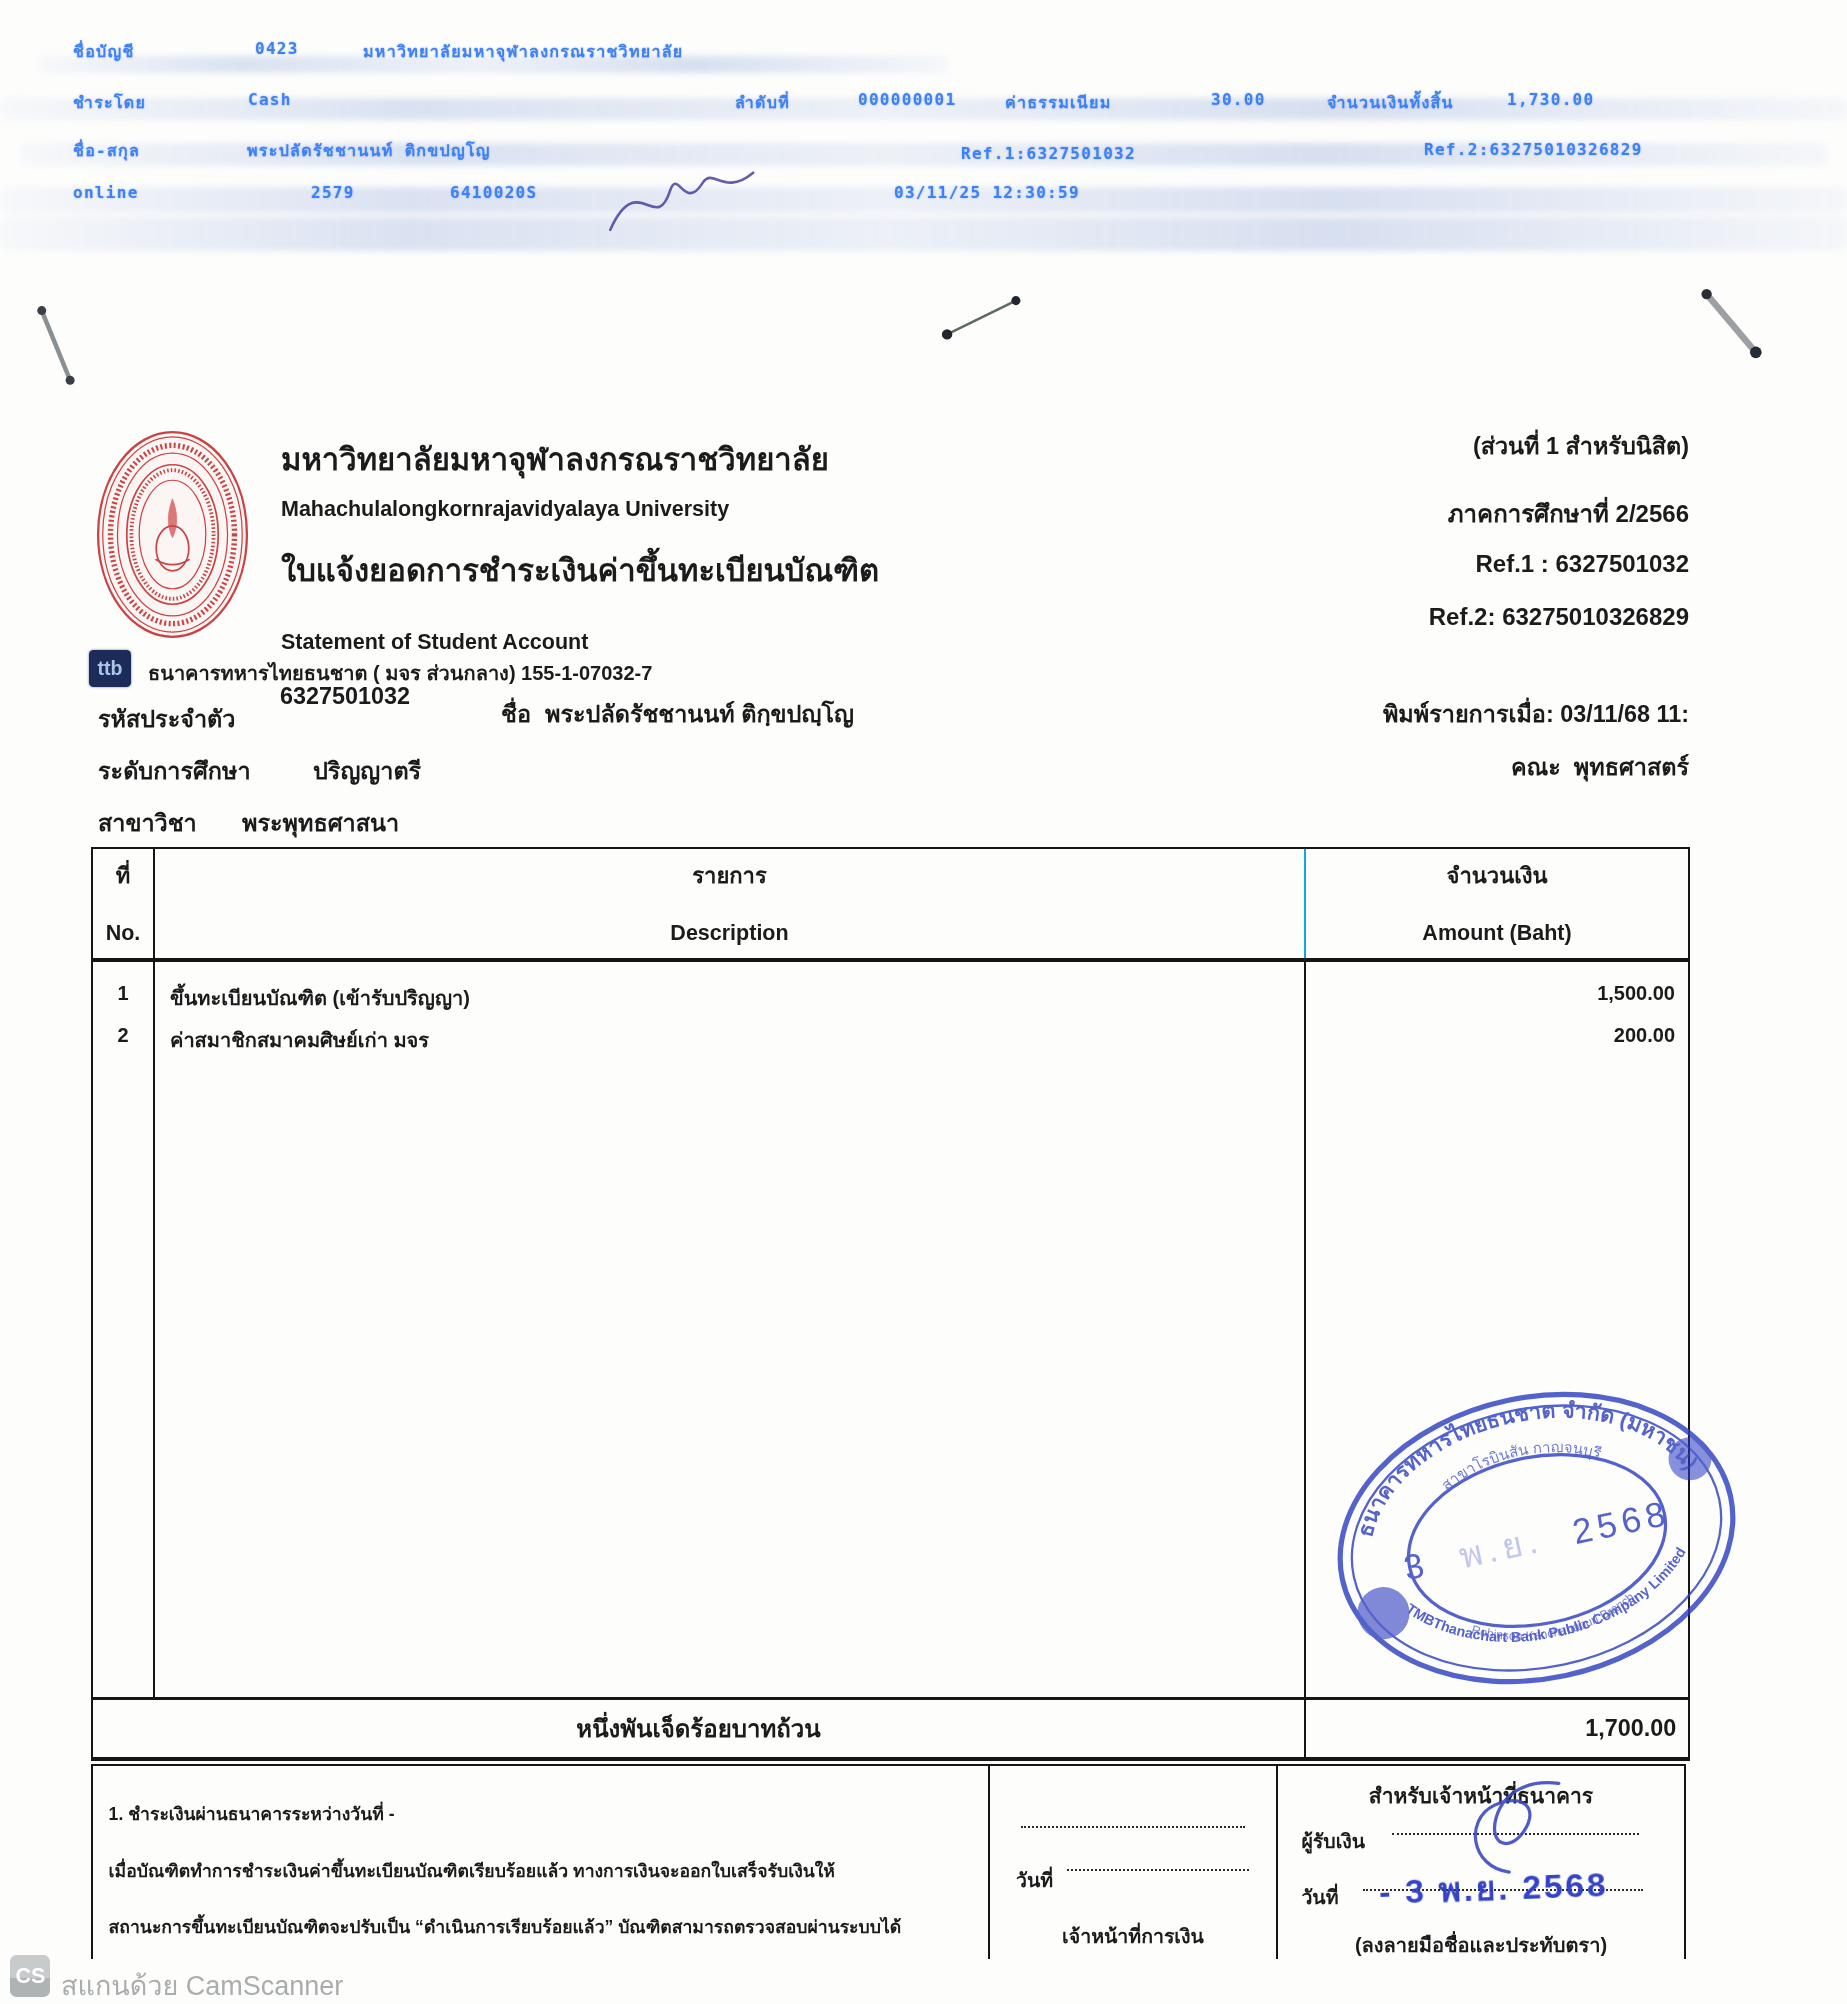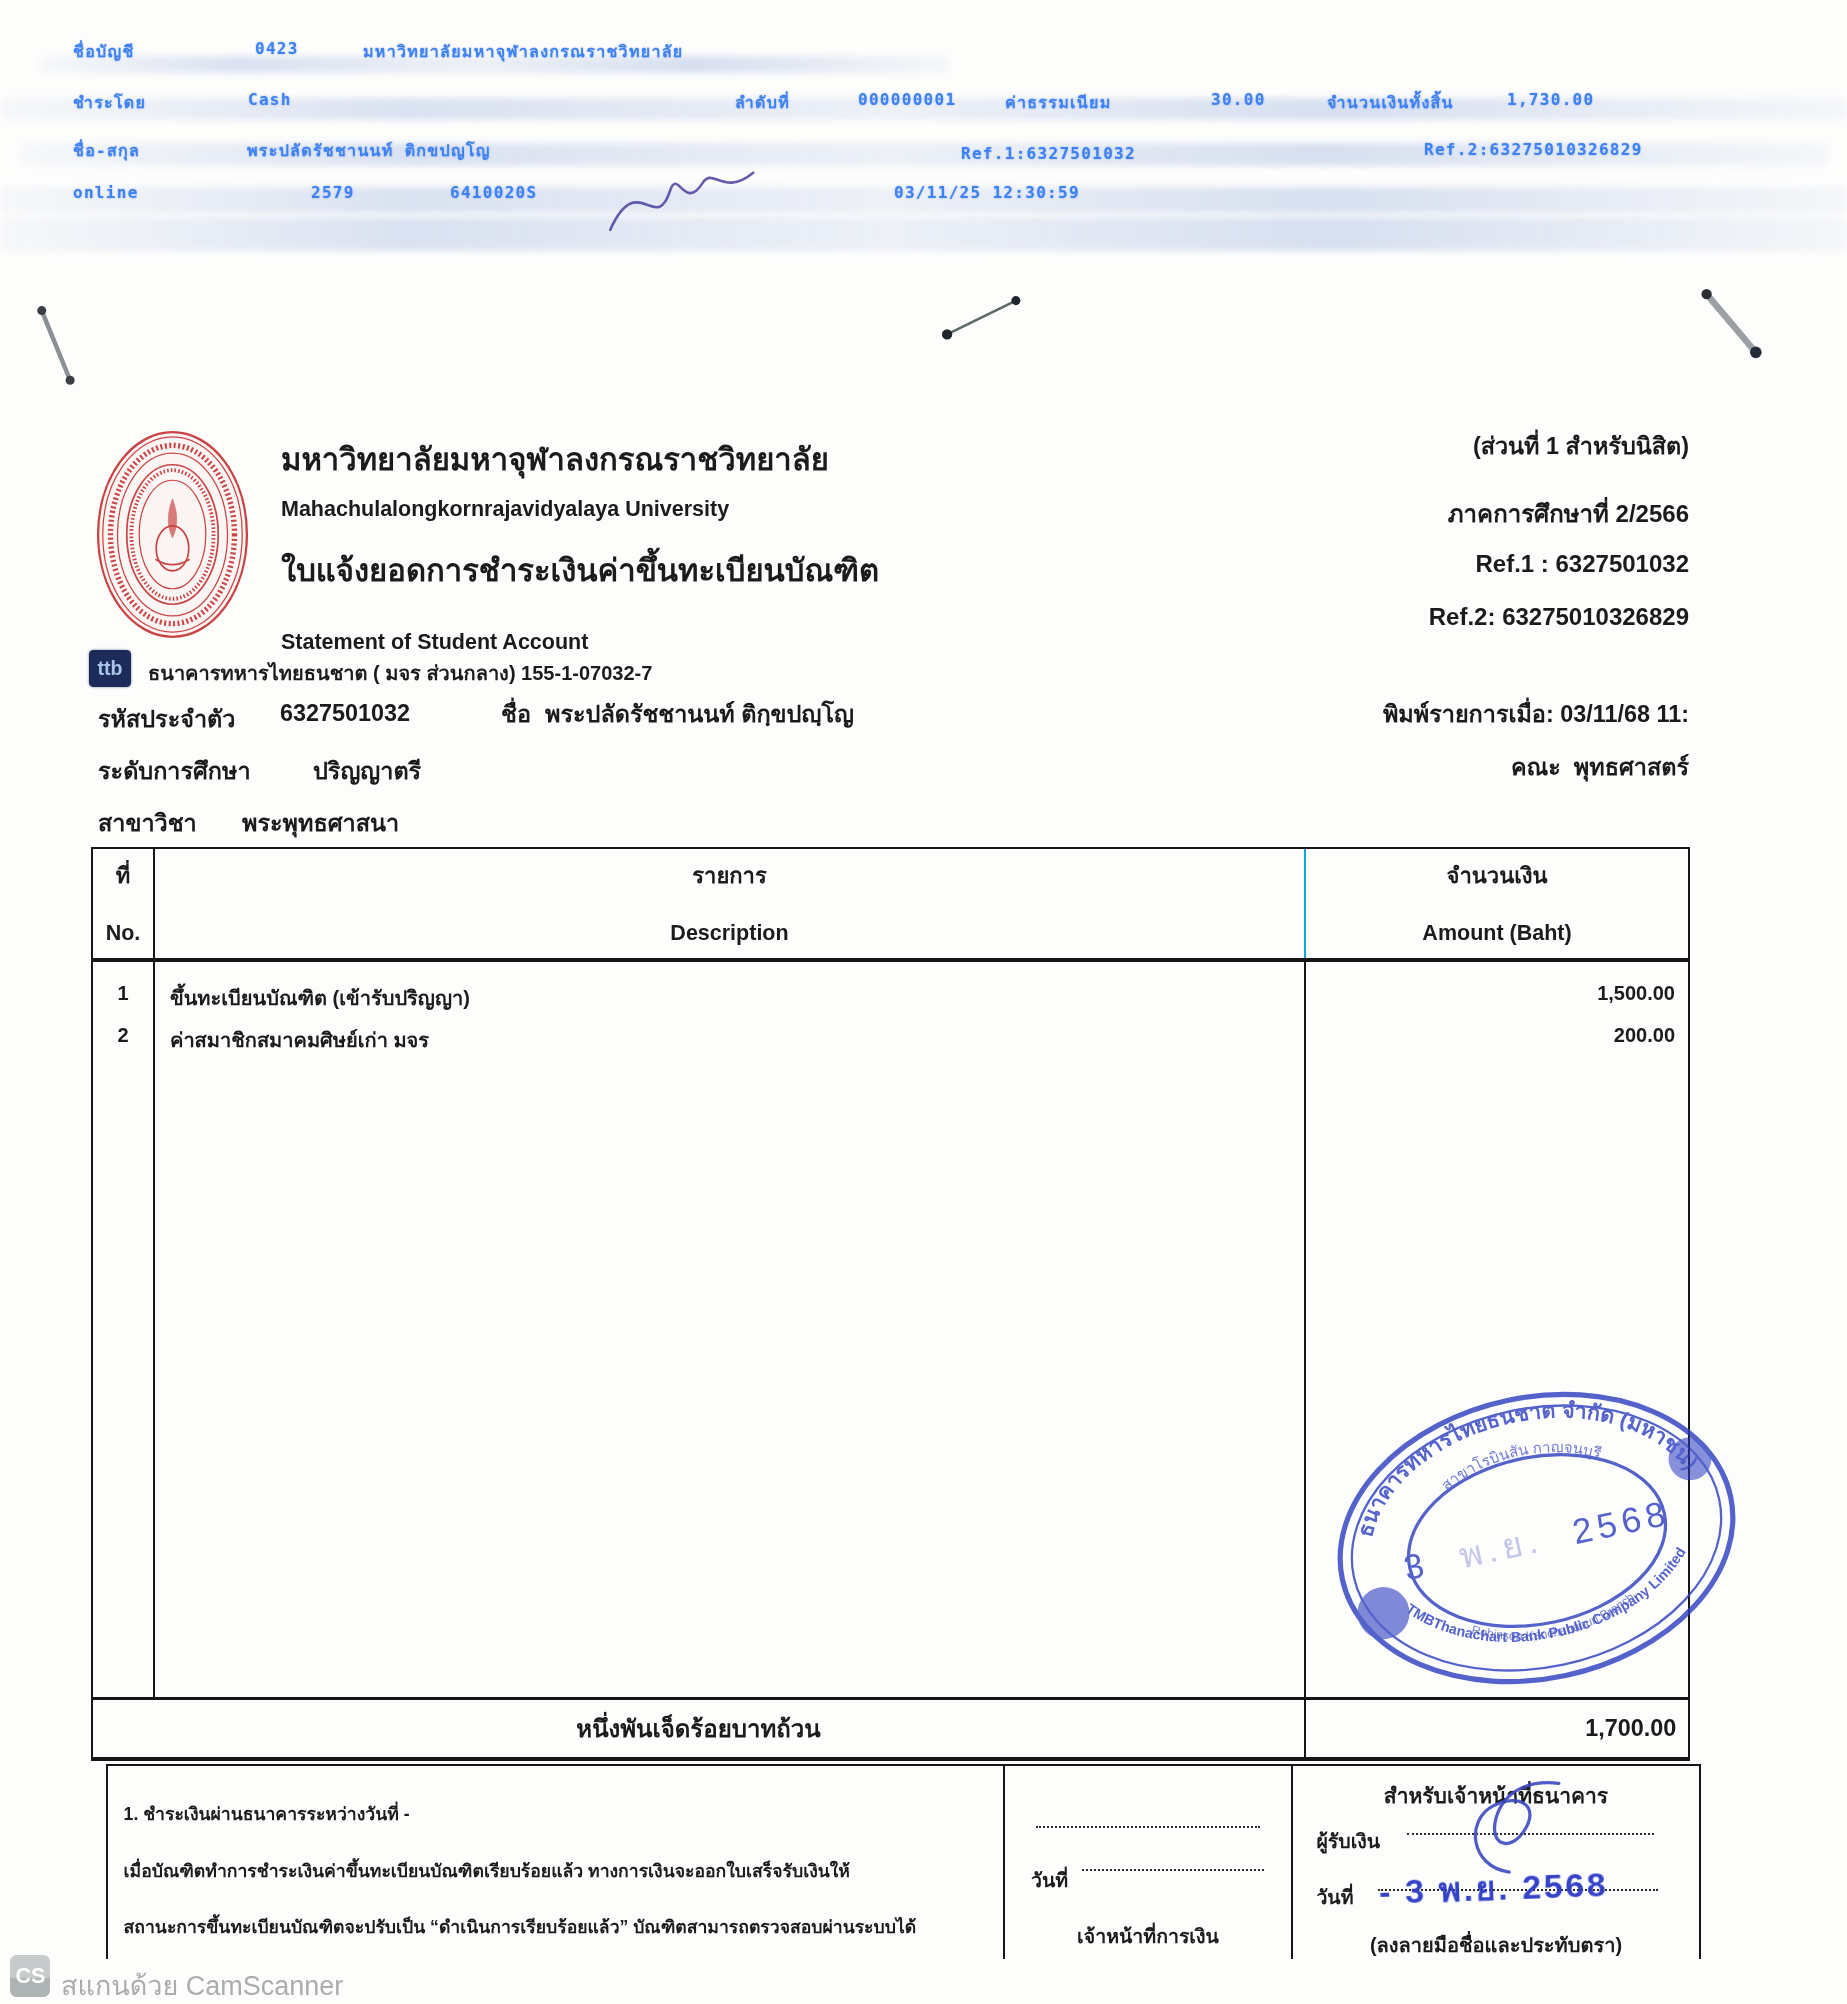--- a/index.html
+++ b/index.html
@@ -41,21 +41,21 @@
   .r-desc{position:absolute;left:77px;white-space:nowrap;}
   .r-amt{position:absolute;left:1211px;width:371px;text-align:right;}
   .trow{display:flex;height:57px;border-bottom:2.6px solid #161616;align-items:center;}
   .tot-left{flex:1;font-size:24px;font-weight:bold;border-right:2px solid #161616;
       align-self:stretch;display:flex;align-items:center;justify-content:center;}
   .tot-amt{width:382px;text-align:right;font-size:23.4px;font-weight:bold;padding-right:11.7px;box-sizing:border-box;}
 
   
   .foot{position:absolute;left:91px;top:1764px;width:1595px;height:195px;
       border-top:2.6px solid #161616;border-left:2.6px solid #161616;border-right:2.6px solid #161616;
-      display:flex;box-sizing:border-box;margin-left:15px;}
+      display:flex;box-sizing:border-box;}
   .f-left{flex:1;position:relative;}
   .f-mid{width:286px;border-left:2.6px solid #161616;border-right:2.6px solid #161616;position:relative;}
   .f-right{width:406px;position:relative;}
   .note{position:absolute;left:15.6px;font-size:17.6px;font-weight:bold;white-space:nowrap;}
   .dotted{display:inline-block;border-bottom:2px dotted #2a2a2a;height:19.5px;vertical-align:bottom;}
   .f-label{font-size:19.5px;font-weight:bold;}
   .stamp-date{position:absolute;left:1379px;top:1861px;font-size:34px;font-weight:bold;color:#2b3ac6;
       letter-spacing:2.6px;transform:rotate(-2deg);white-space:nowrap;filter:blur(0.3px);opacity:.95;z-index:6;}
 
   
@@ -147,21 +147,21 @@
   <div class="r-line" style="top:494px">ภาคการศึกษาที่  2/2566</div>
   <div class="r-line" style="top:550px">Ref.1 : 6327501032</div>
   <div class="r-line" style="top:603px">Ref.2:  63275010326829</div>
 
   <div class="ttb-box">
     <span>ttb</span>
   </div>
   <div class="info" style="left:148px;top:657px;font-size:20px">ธนาคารทหารไทยธนชาต ( มจร ส่วนกลาง) 155-1-07032-7</div>
 
   <span class="info" style="left:98px;top:700px">รหัสประจำตัว</span>
-  <span class="info" style="left:280px;top:700px">6327501032</span>
+  <span class="info" style="left:280px;top:683px">6327501032</span>
   <span class="info" style="left:501px;top:695px">ชื่อ</span>
   <span class="info" style="left:545px;top:695px">พระปลัดรัชชานนท์ ติกฺขปญฺโญ</span>
   <span class="info r-line" style="top:695px;font-size:23.4px">
     <span>พิมพ์รายการเมื่อ:</span>
     <span>03/11/68 11:</span>
   </span>
   <span class="info" style="left:98px;top:752px">ระดับการศึกษา</span>
   <span class="info" style="left:313px;top:752px">ปริญญาตรี</span>
   <span class="info r-line" style="top:748px;font-size:23.4px">
     <span>คณะ</span>&nbsp;

